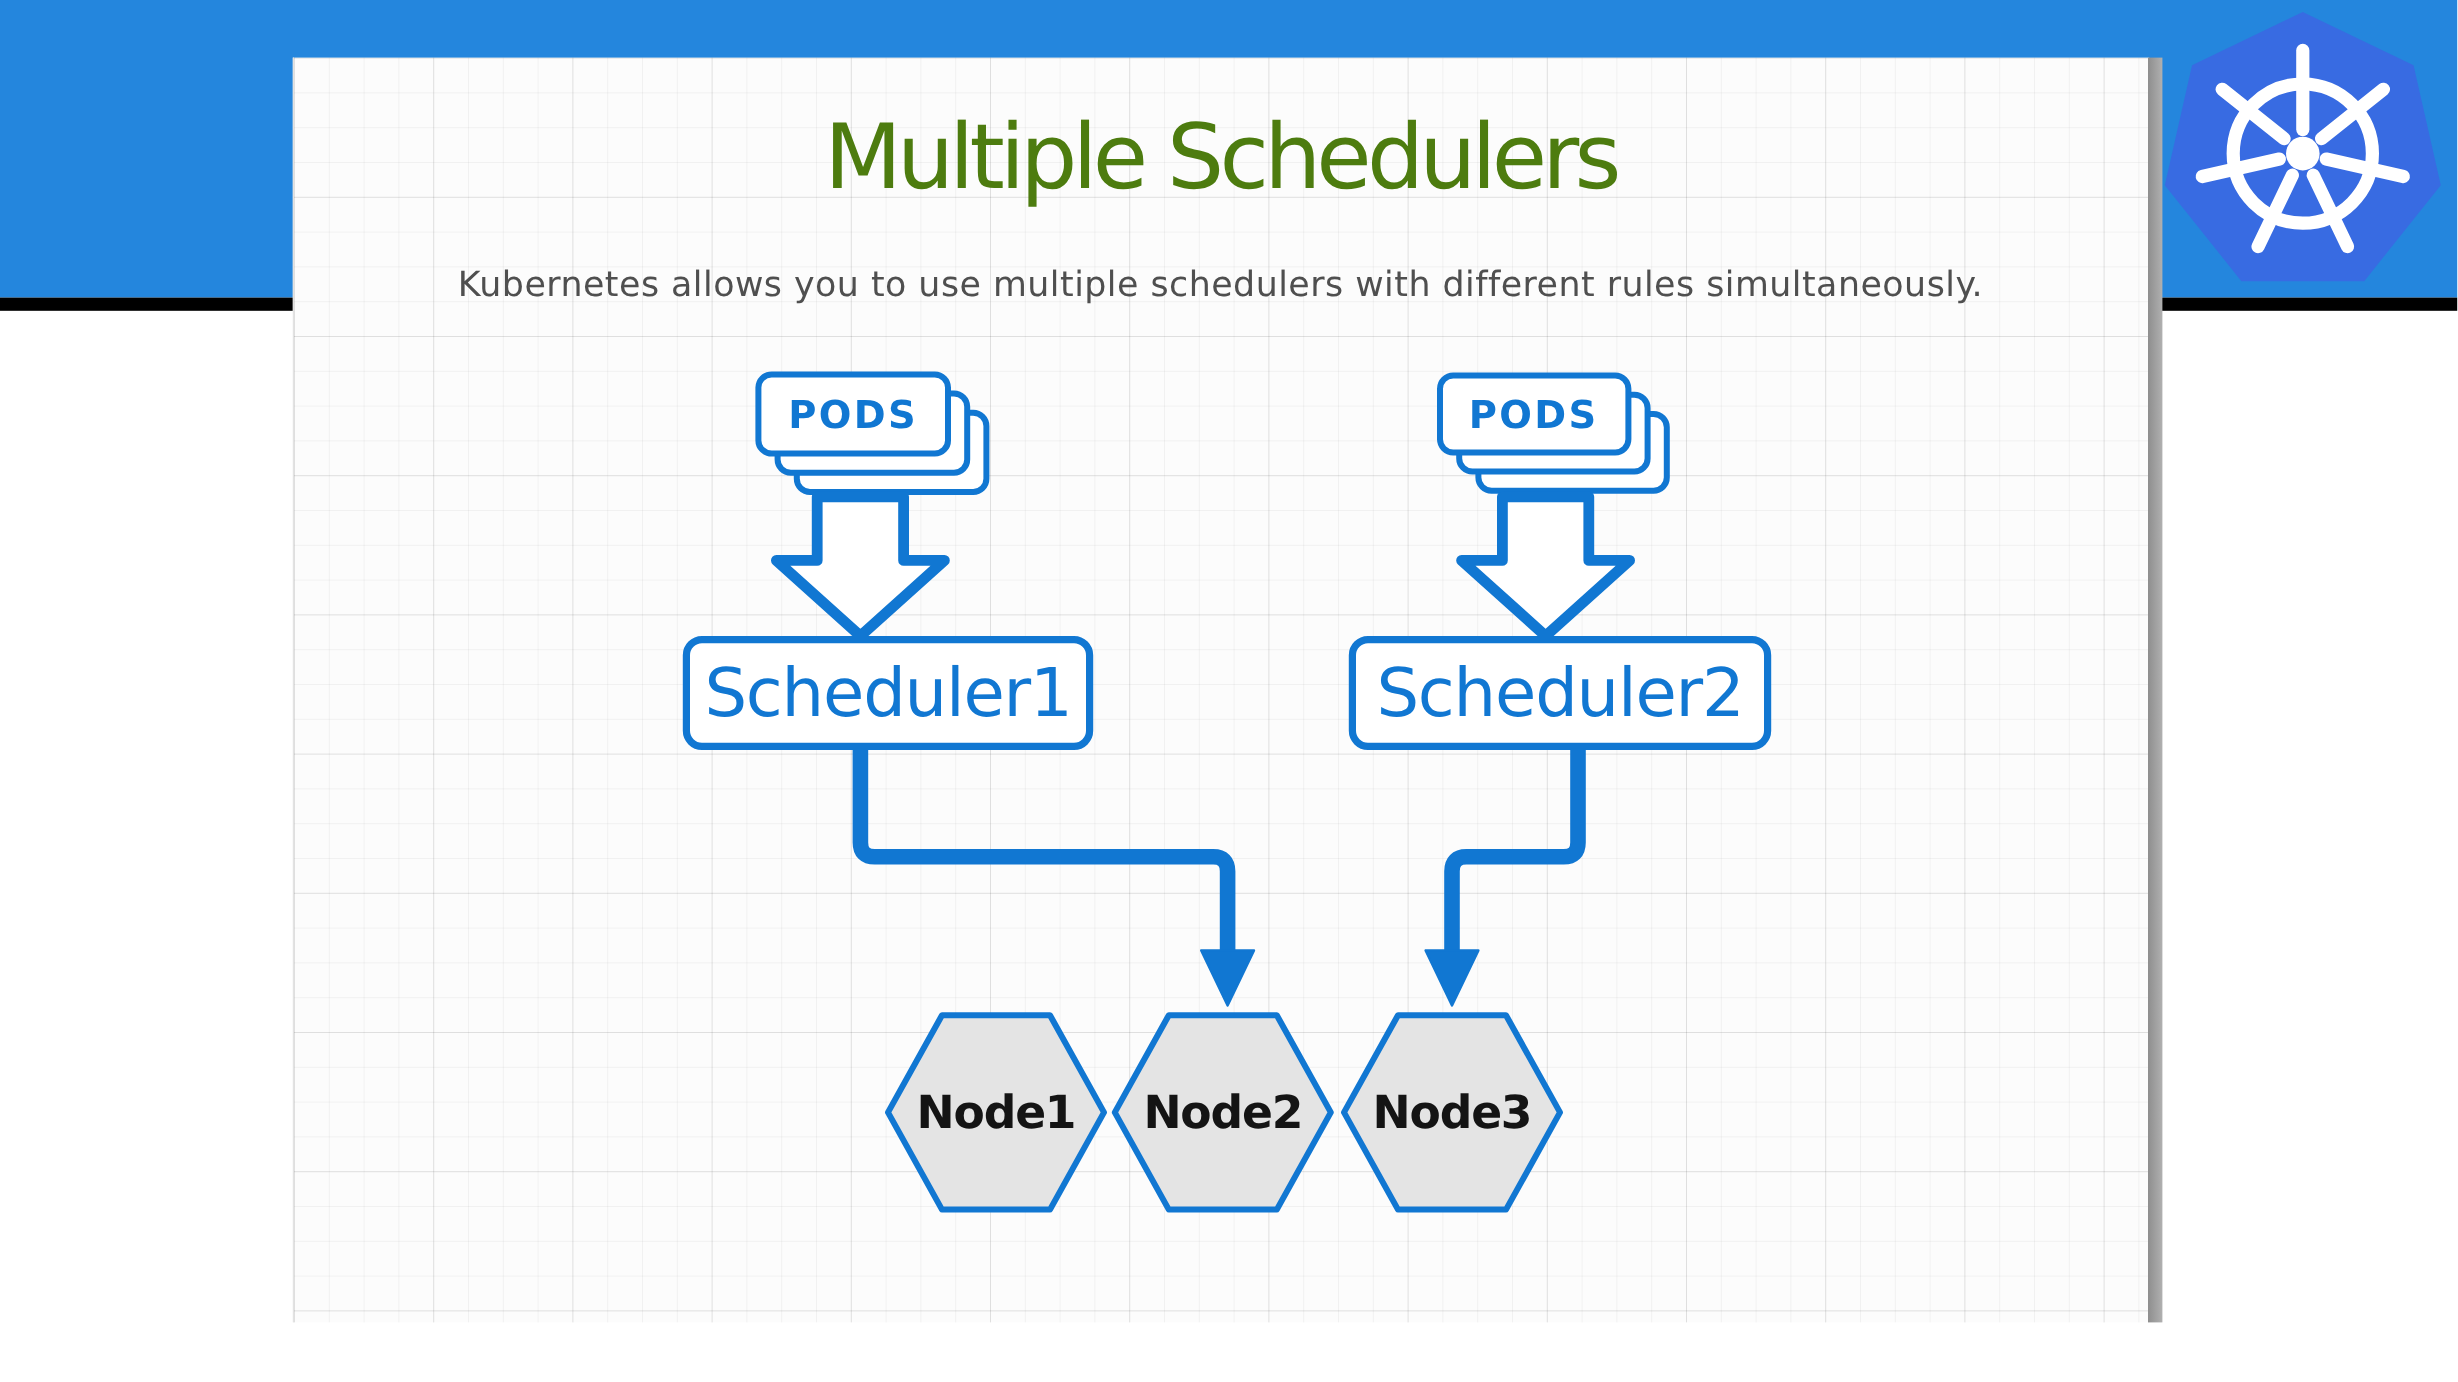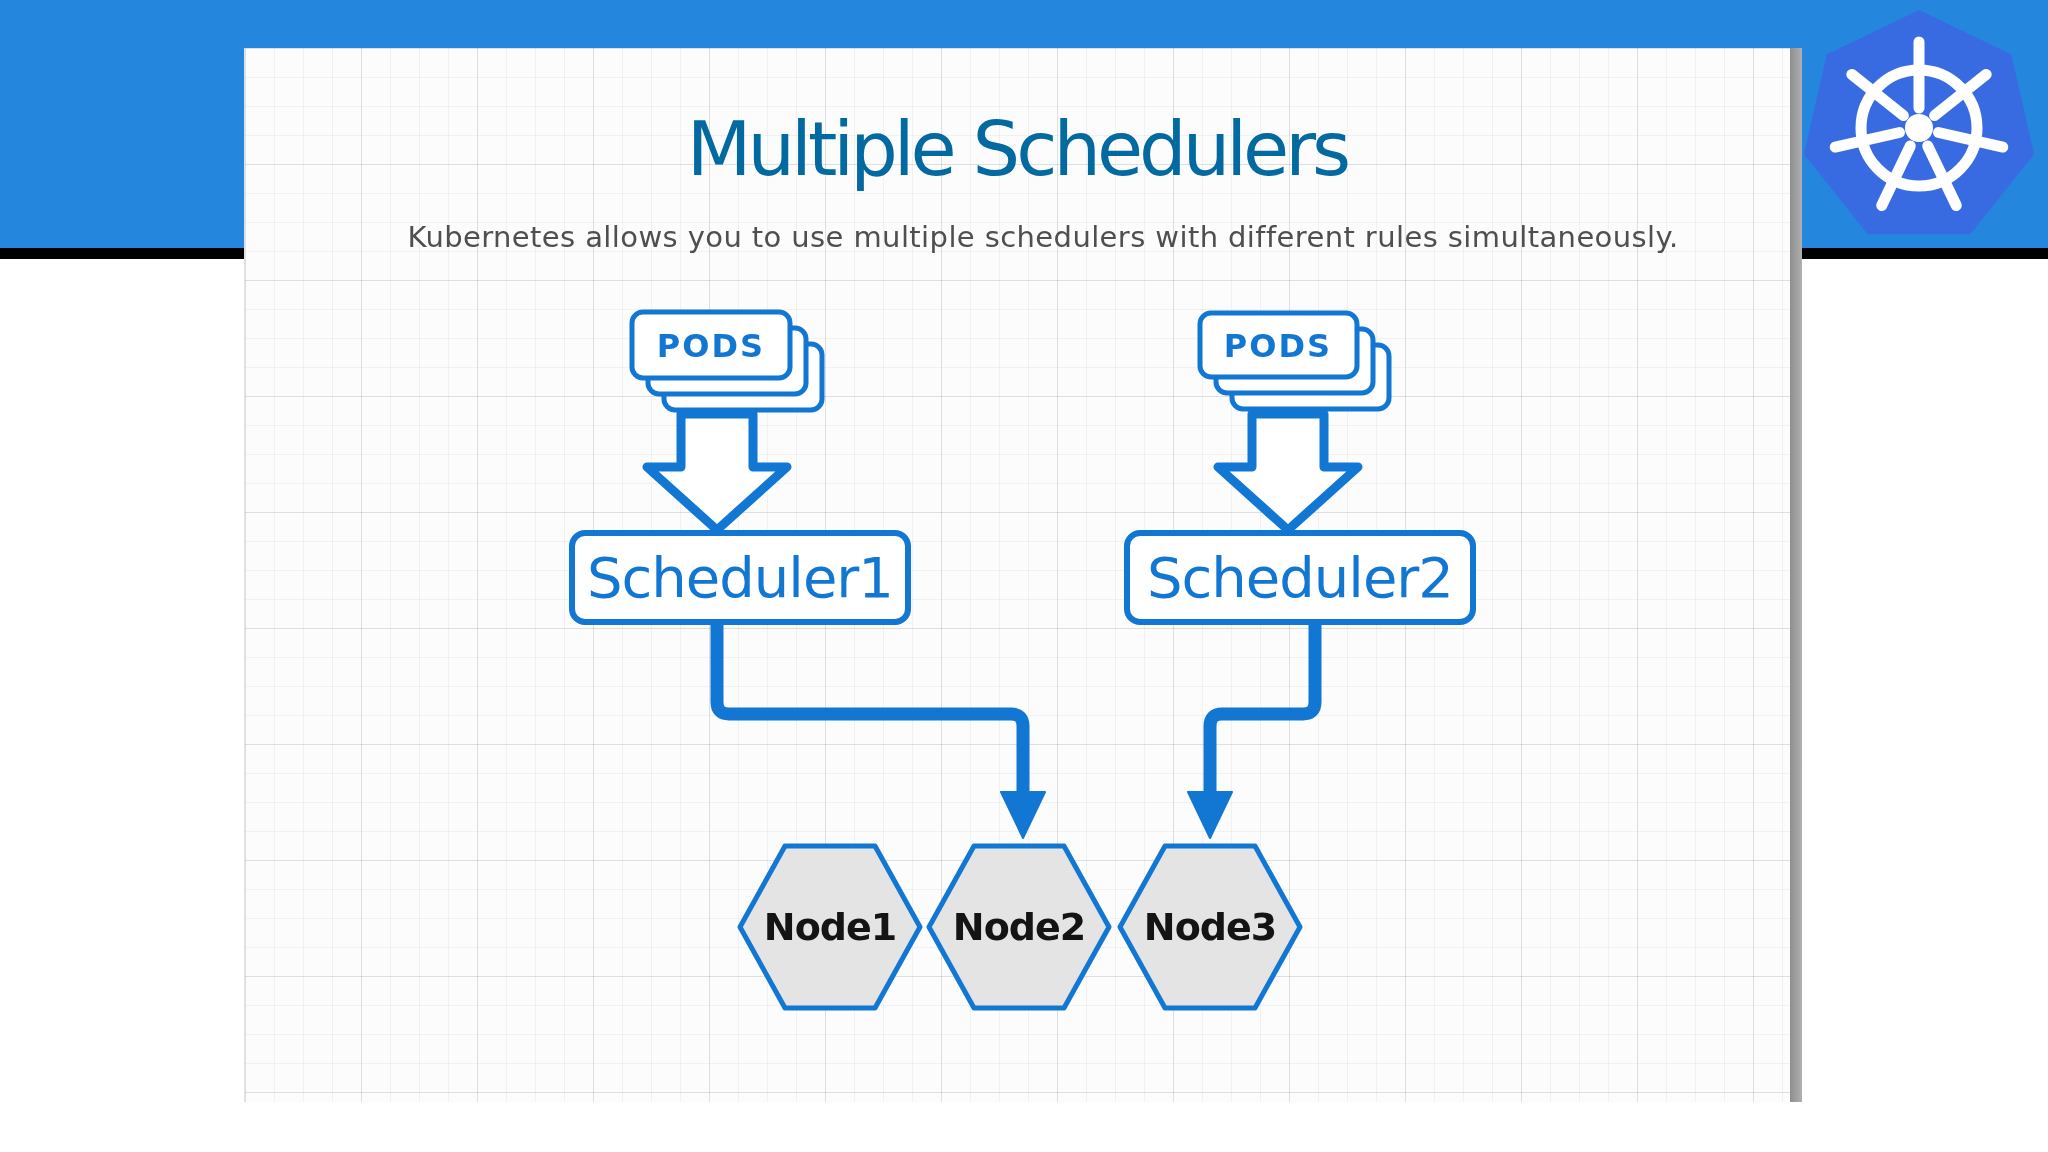--- a/index.html
+++ b/index.html
@@ -19,26 +19,26 @@
       linear-gradient(to bottom, rgba(0,0,0,0.075) 1px, transparent 1px),
       linear-gradient(to right, rgba(0,0,0,0.045) 1px, transparent 1px),
       linear-gradient(to bottom, rgba(0,0,0,0.045) 1px, transparent 1px);
     background-size:116px 116px,116px 116px,29px 29px,29px 29px;
     border-left:1px solid #e2e2e2;
   }
   .panel-shadow{position:absolute;left:1790px;top:48px;width:12px;height:1054px;
     background:linear-gradient(to right,#8e8e8e,#b0b0b0);}
 
   .title{
-    position:absolute;left:244px;top:108px;width:1546px;text-align:center;
-    font-size:75px;line-height:1.1;letter-spacing:-4px;color:#0369a1;white-space:nowrap;
+    position:absolute;left:244px;top:90px;width:1546px;text-align:center;
+    font-size:75px;line-height:1.1;letter-spacing:-4px;color:#4d7c0f;white-space:nowrap;
   }
   .subtitle{
     position:absolute;left:244px;top:219px;width:1546px;text-align:center;
-    font-size:29px;line-height:1.3;letter-spacing:0.4px;color:#4f4f4f;white-space:nowrap;padding-left:26px;
+    font-size:29px;line-height:1.3;letter-spacing:0.4px;color:#4f4f4f;white-space:nowrap;
   }
 
   .diagram{position:absolute;left:244px;top:48px;width:1546px;height:1054px;}
 
   .card{fill:#ffffff;stroke:#1177d2;stroke-width:5;}
   .outline-arrow{fill:#ffffff;stroke:#1177d2;stroke-width:9;stroke-linejoin:round;}
   .sched-box{fill:#ffffff;stroke:#1177d2;stroke-width:6;}
   .connector{fill:none;stroke:#1177d2;stroke-width:13;stroke-linejoin:round;}
   .arrowhead{fill:#1177d2;stroke:#1177d2;stroke-width:2;stroke-linejoin:round;}
   .hex{stroke:#1177d2;stroke-width:5;stroke-linejoin:round;}

